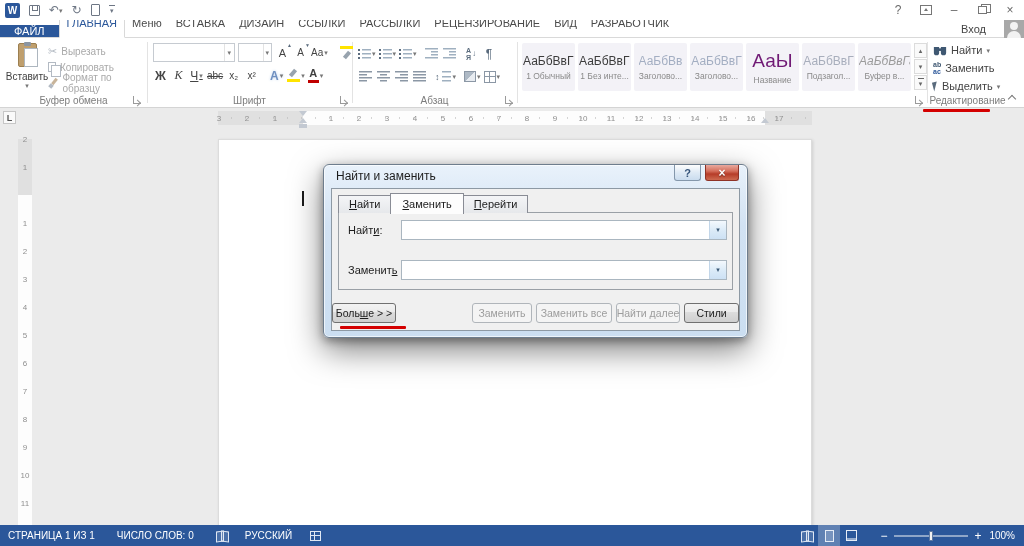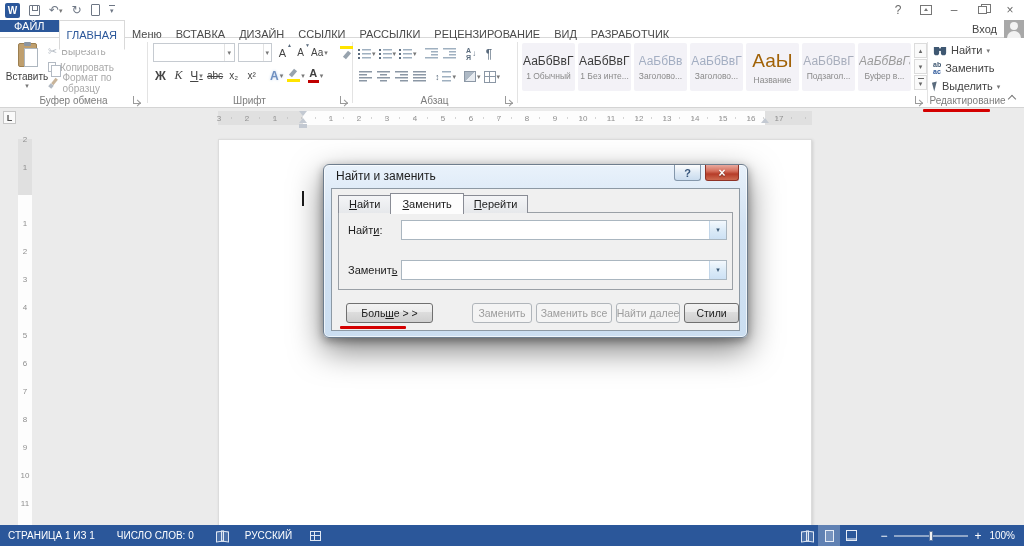--- a/index.html
+++ b/index.html
@@ -22,21 +22,21 @@
   .ic-ribopt { width:12px; height:10px; border:1px solid #767676; position:relative; }
   .ic-ribopt:before { content:""; position:absolute; left:3px; top:2px; border-left:2.5px solid transparent; border-right:2.5px solid transparent; border-bottom:3px solid #767676; }
   .ic-restore { width:9px; height:8px; border:1px solid #767676; position:relative; background:#fff; }
   .ic-restore:before { content:""; position:absolute; left:2px; top:-3px; width:8px; height:7px; border:1px solid #767676; z-index:-1; }
 
   
   .tabrow { position:absolute; left:0; top:20px; right:0; height:18px; background:#fff; border-bottom:1px solid #d9d9d9; display:flex; align-items:stretch; z-index:4; }
   .tab { display:flex; align-items:center; padding:8px 7px; font-size:11px; color:#4a4a4a; }
   .tab.file { background:#2b579a; color:#fff; padding:0 14px; }
   .tab.active { background:#fff; border:1px solid #d9d9d9; border-bottom:1px solid #fff; margin-bottom:-1px; color:#2b579a; }
-  .signin { margin-left:auto; display:flex; align-items:center; gap:7px; }
+  .signin { margin-left:auto; display:flex; align-items:center; gap:18px; }
   .signin-label { font-size:11px; color:#444; }
   .avatar { width:20px; height:19px; background:#a8a8a8; position:relative; overflow:hidden; }
   .avatar:before { content:""; position:absolute; left:6px; top:3px; width:8px; height:8px; border-radius:50%; background:#f2f2f2; }
   .avatar:after { content:""; position:absolute; left:3px; top:12px; width:14px; height:9px; border-radius:7px 7px 0 0; background:#f2f2f2; }
 
   
   .ribbon { position:absolute; left:0; top:38px; right:0; height:70px; background:#fff; border-bottom:1px solid #d4d4d4; z-index:3; }
   .gsep { position:absolute; top:4px; bottom:4px; width:1px; background:#e3e3e3; }
   .grp { position:absolute; top:0; height:100%; }
   .glabel { position:absolute; bottom:1px; left:0; right:0; text-align:center; font-size:10px; color:#7c7c7c; }
@@ -96,21 +96,21 @@
   .sort-ic { display:flex; align-items:center; font-size:8px; color:#5a6b7d; line-height:1; }
   .sort-ic .letters { display:flex; flex-direction:column; font-size:7px; font-weight:bold; }
   .pilcrow { font-size:12px; color:#5a6b7d; }
 
   
   .stylecards { position:absolute; left:5px; top:5px; display:flex; gap:3px; }
   .card { width:53px; height:48px; background:#f3f2f7; border-radius:2px; display:flex; flex-direction:column; align-items:center; justify-content:center; gap:3px; }
   .card .sample { font-size:12px; color:#3c3c3c; white-space:nowrap; overflow:hidden; max-width:51px; }
   .card .sname { font-size:8.5px; color:#8a8a8a; white-space:nowrap; overflow:hidden; max-width:51px; }
   .st-head .sample { color:#a3aec2; }
-  .st-title .sample { font-size:19px; color:#a16207; }
+  .st-title .sample { font-size:19px; color:#701a75; }
   .st-sub .sample { color:#a8aebc; }
   .st-weak .sample { color:#9b9b9b; font-style:italic; }
   .gal-scroll { position:absolute; left:397px; top:5px; width:13px; display:flex; flex-direction:column; gap:1px; }
   .gal-btn { height:15px; border:1px solid #dcdcdc; background:#fafafa; display:flex; flex-direction:column; align-items:center; justify-content:center; font-size:7px; color:#666; line-height:1; }
   .gal-btn .bar { width:6px; border-top:1.2px solid #666; margin-bottom:1px; }
 
   
   .edit-rows { position:absolute; left:6px; top:4px; display:flex; flex-direction:column; gap:2px; }
   .erow { display:flex; align-items:center; gap:4px; height:16px; font-size:11px; color:#444; }
   .rep-ic { display:flex; flex-direction:column; line-height:1; font-size:7px; color:#3f5872; font-weight:bold; }
@@ -151,21 +151,21 @@
   .dtab.active { background:#fdfdfd; padding:4px 11px 4px; z-index:3; position:relative; margin-bottom:-1px; }
   .dtab .key { text-decoration:underline; }
   .dlg-panel { position:absolute; left:6px; right:6px; top:23px; height:78px; border:1px solid #9aa0a6; }
   .dlg-row-label { position:absolute; left:9px; font-size:11px; }
   .dcombo { position:absolute; left:62px; right:5px; height:20px; background:#fff; border:1px solid #aab6c0; display:flex; }
   .dcombo input { flex:1; border:0; outline:0; font-size:12px; padding:0 4px; font-family:inherit; }
   .dcombo .dbtn { width:17px; border-left:1px solid #c2d6e9; background:linear-gradient(#f4f9fd,#dcebf8 50%,#cde1f4); display:flex; align-items:center; justify-content:center; font-size:7px; color:#3c5a77; }
   .dbt { position:absolute; top:114px; height:20px; display:flex; align-items:center; justify-content:center; border:1px solid #707070; border-radius:3px; background:linear-gradient(#f2f2f2,#ebebeb 45%,#dddddd 46%,#cfcfcf); font-size:10.5px; color:#1d1d1d; white-space:nowrap; }
   .dbt.disabled { border-color:#b0b5ba; background:#f4f4f4; color:#9d9d9d; }
   .dbt .key { text-decoration:underline; }
-  .b-more { left:14px; width:87px; }
+  .b-more { left:0; width:64px; }
   .b-replace { left:140px; width:60px; }
   .b-replace-all { left:204px; width:76px; }
   .b-find-next { left:284px; width:64px; }
   .b-cancel { left:352px; width:55px; }
   .ann-dialog { left:16px; top:161px; width:66px; height:3px; position:absolute; background:#d40000; border-radius:1px; }
 
   
   .statusbar { position:absolute; left:0; bottom:0; right:0; height:21px; background:#2b579a; color:#fff; font-size:10px; display:flex; align-items:center; z-index:10; }
   .sb-item { display:flex; align-items:center; height:100%; padding:0 4px; white-space:nowrap; }
   .book-ic { width:13px; height:10px; position:relative; margin:0 2px; }
@@ -215,21 +215,21 @@
       </span>
     <span class="wbtn">–</span>
     <span class="wbtn">
         <span class="ic-restore"></span>
       </span>
     <span class="wbtn">×</span>
   </div>
 </div>
 
 <div class="tabrow">
-  <div style="display:flex;align-items:flex-start;">
+  <div style="display:flex;align-items:flex-end;">
 
   <div class="tab file">
         <span>ФАЙЛ</span>
       </div>
       <div class="tab active">
         <span>ГЛАВНАЯ</span>
       </div>
       <div class="tab">
         <span>Меню</span>
       </div>

